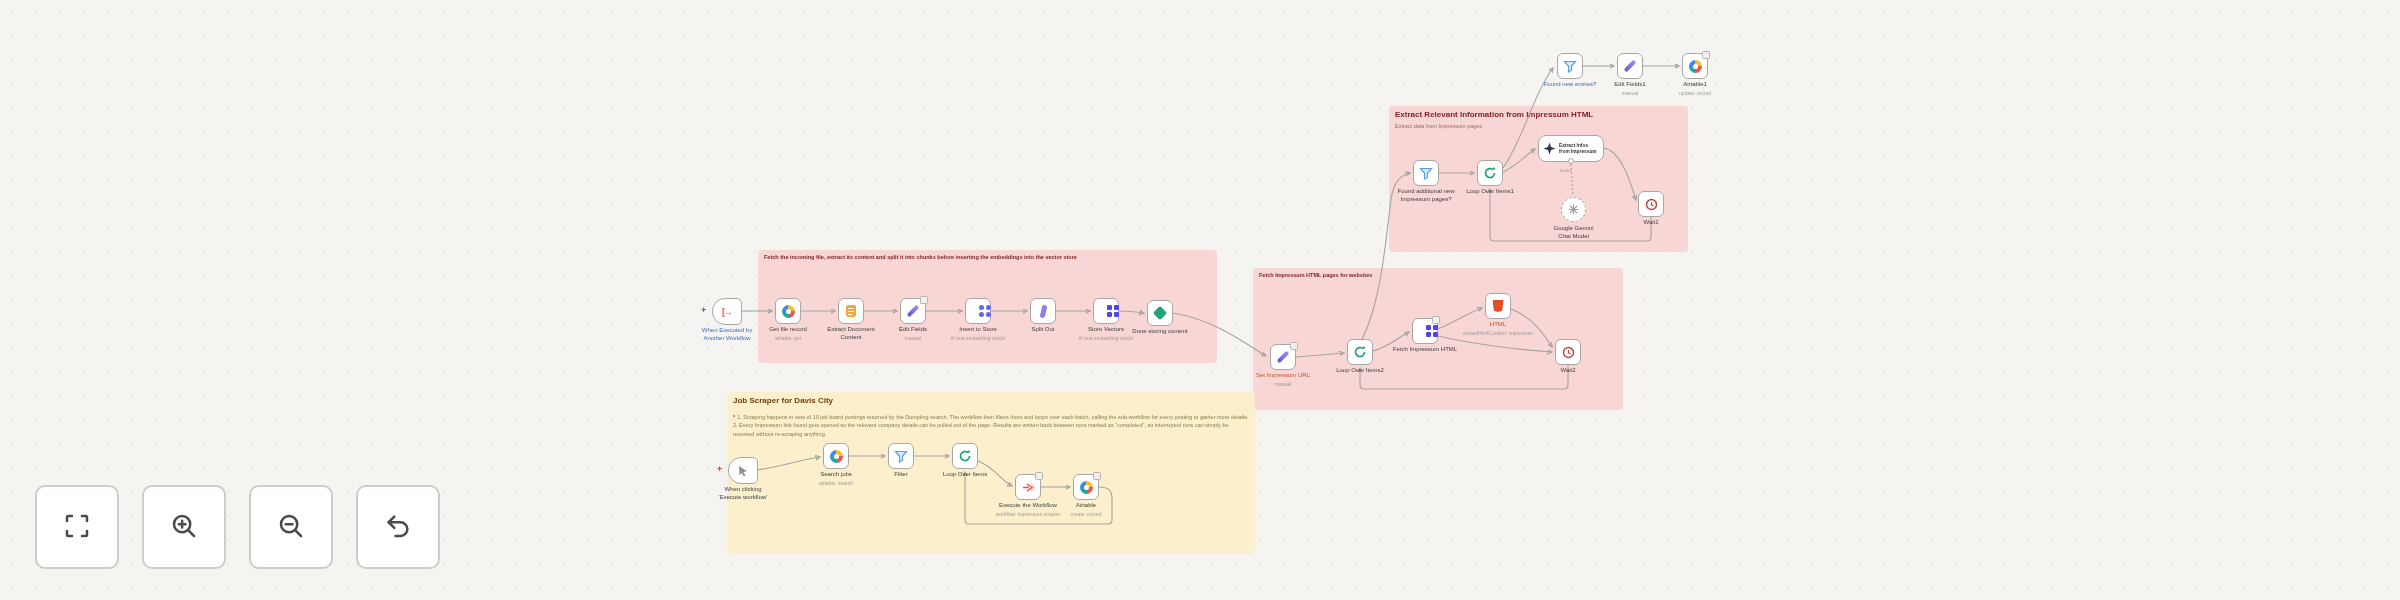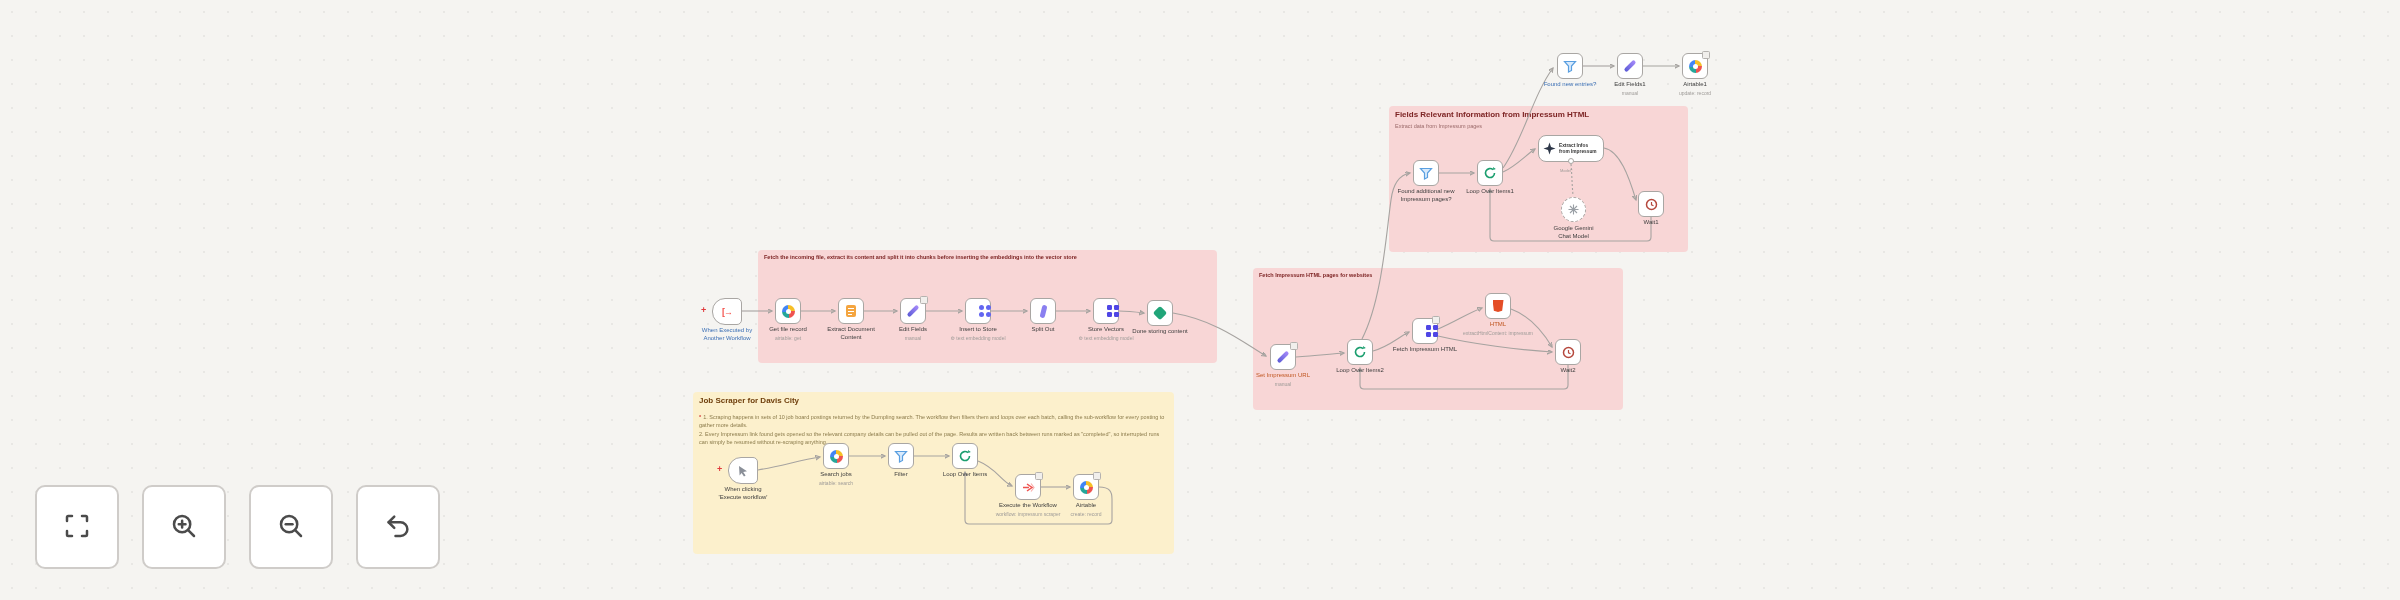--- a/index.html
+++ b/index.html
@@ -69,25 +69,25 @@
 
   <div class="sticky red" style="left:758px;top:250px;width:459px;height:113px;">
     <div class="stitle t-sm">Fetch the incoming file, extract its content and split it into chunks before inserting the embeddings into the vector store</div>
   </div>
 
   <div class="sticky red" style="left:1253px;top:268px;width:370px;height:142px;">
     <div class="stitle t-sm">Fetch Impressum HTML pages for websites</div>
   </div>
 
   <div class="sticky red" style="left:1389px;top:106px;width:299px;height:146px;">
-    <div class="stitle t-lg">Fields Relevant Information from Impressum HTML</div>
+    <div class="stitle t-lg">Extract Relevant Information from Impressum HTML</div>
     <div class="ssub t-sm" style="margin-top:4px;">Extract data from Impressum pages</div>
   </div>
 
-  <div class="sticky yellow" style="left:693px;top:392px;width:481px;height:162px;">
+  <div class="sticky yellow" style="left:727px;top:392px;width:528px;height:162px;">
     <div class="stitle t-lg">Job Scraper for Davis City</div>
     <div class="sdesc t-sm" style="margin-top:8px;">
       <span class="redmark">*</span><span>1. Scraping happens in sets of 10 job board postings returned by the Dumpling search. The workflow then filters them and loops over each batch, calling the sub-workflow for every posting to gather more details.</span><br>
       <span>2. Every Impressum link found gets opened so the relevant company details can be pulled out of the page. Results are written back between runs marked as "completed", so interrupted runs can simply be resumed without re-scraping anything.</span>
     </div>
   </div>
 
   <svg class="edges" width="2400" height="600" viewBox="0 0 2400 600">
     <defs>
       <marker id="arr" markerWidth="6" markerHeight="6" refX="4" refY="2" orient="auto">

